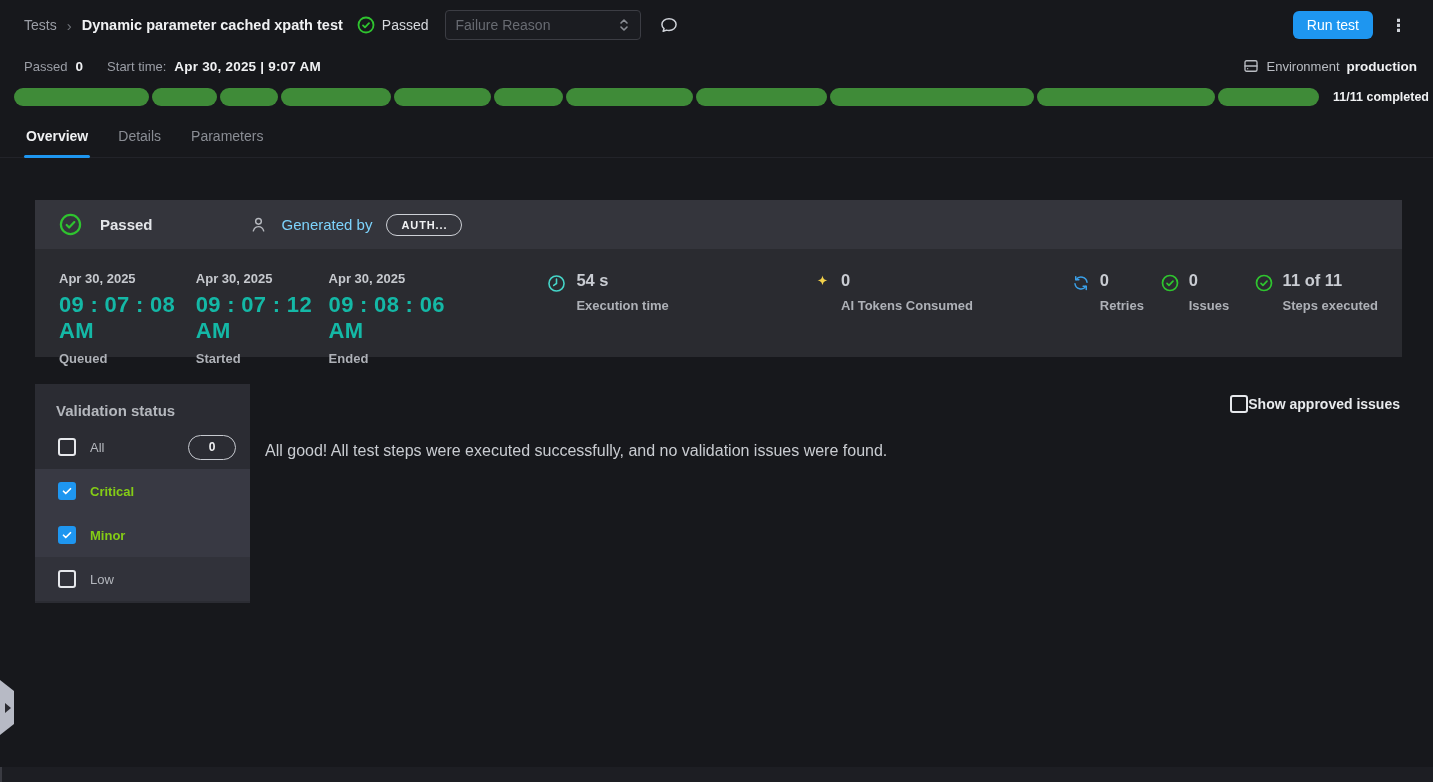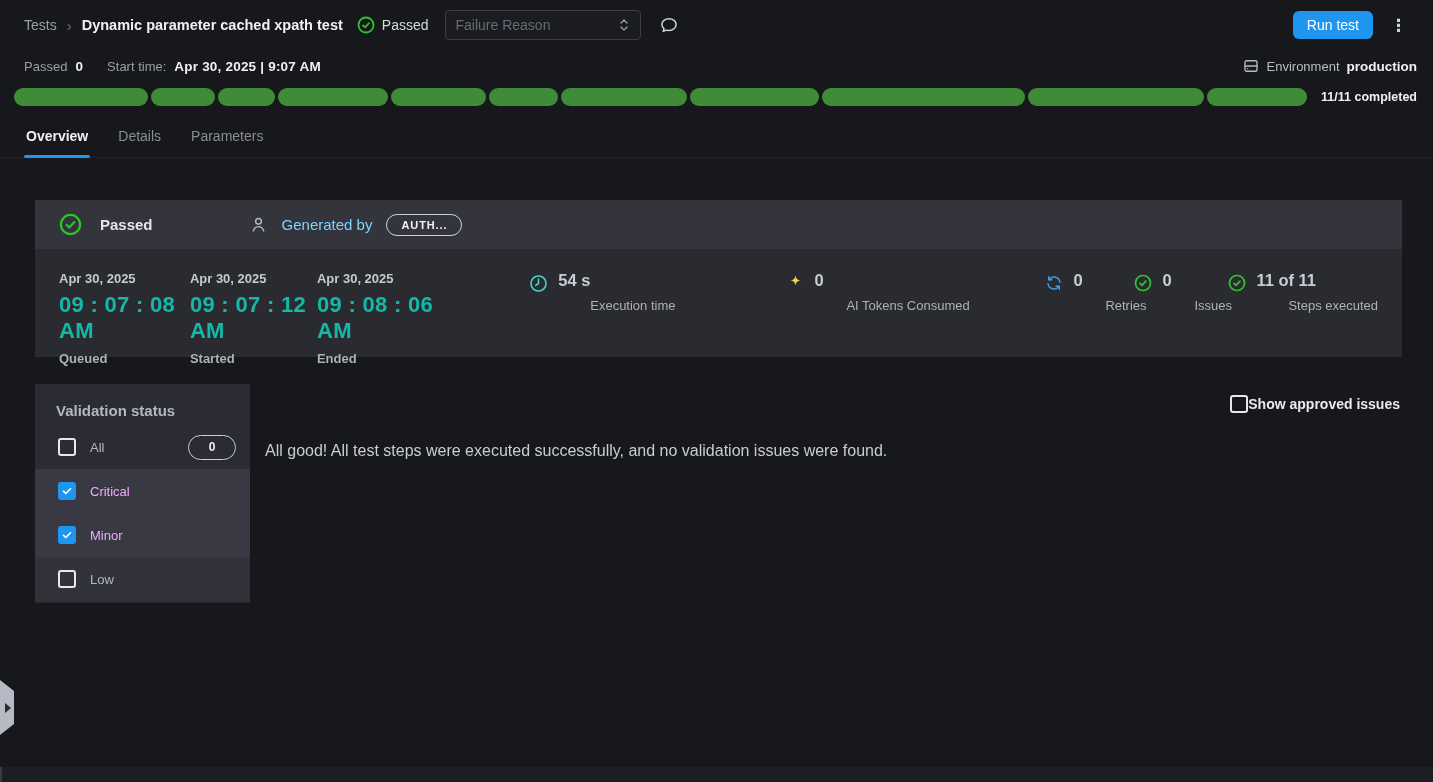--- a/index.html
+++ b/index.html
@@ -37,21 +37,21 @@
   .kebab { color:#cfd2d8; font-size:17px; font-weight:700; line-height:1; letter-spacing:0; padding:4px 6px; cursor:pointer; }
   
   .meta-row { height:32px; display:flex; align-items:center; padding:0 16px 0 24px; }
   .meta-lbl { color:#9b9ea6; font-size:13px; }
   .meta-val { color:#f0f1f3; font-size:13.5px; font-weight:700; margin-left:8px; letter-spacing:.2px; }
   .start-group { margin-left:24px; display:flex; align-items:center; }
   .env-group { margin-left:auto; display:flex; align-items:center; gap:7px; }
   .env-lbl { color:#b9bcc2; font-size:13px; }
   .env-val { color:#f0f1f3; font-size:13.5px; font-weight:700; }
   
-  .progress-row { display:flex; align-items:center; padding:6px 16px 4px 14px; }
+  .progress-row { display:flex; align-items:center; padding:6px 4px 4px 14px; }
   .progress-bar { flex:1; display:flex; gap:3px; height:18px; margin-right:14px; }
   .progress-bar .seg { background:var(--bar-green,#3f8b38); border-radius:9px; height:18px; }
   .progress-label { color:#f0f1f3; font-size:12.5px; font-weight:700; white-space:nowrap; }
   
   .tabs { display:flex; gap:30px; padding:18px 26px 0 26px; border-bottom:1px solid #222329; }
   .tab { font-size:14px; color:#8a8d94; padding-bottom:13px; cursor:pointer; position:relative; }
   .tab.active { color:#f0f1f3; font-weight:600; }
   .tab.active::after {
     content:""; position:absolute; left:-2px; right:-2px; bottom:-1px; height:3px;
     background:var(--accent,#1e96f0); border-radius:2px;
@@ -73,30 +73,30 @@
     padding:22px 24px 0 24px;
   }
   .ts-block { display:flex; flex-direction:column; }
   .ts-date { color:#c6c9ce; font-size:13px; font-weight:600; }
   .ts-time { color:#14b8a6; font-size:22px; font-weight:600; margin-top:6px; letter-spacing:.3px; }
   .ts-label { color:#aeb1b7; font-size:13px; font-weight:600; margin-top:7px; }
   .stat-block { display:flex; align-items:flex-start; gap:10px; }
   .stat-block .icon { margin-top:3px; display:flex; }
   .stat-col { display:flex; flex-direction:column; }
   .stat-value { color:#c9ccd2; font-size:16.5px; font-weight:600; }
-  .stat-label { color:#aeb1b7; font-size:13px; font-weight:400; margin-top:8px; white-space:nowrap;margin-left:32px; }
+  .stat-label { color:#aeb1b7; font-size:13px; font-weight:700; margin-top:8px; white-space:nowrap; }
   
   .lower { display:flex; margin:27px 0 0 35px; position:relative; }
   .filter-panel { width:215px; background:#2b2c33; padding-bottom:2px; }
   .filter-title { color:#b4b7bd; font-size:15px; font-weight:700; padding:18px 0 6px 21px; }
   .filter-row { height:44px; display:flex; align-items:center; padding:0 14px 0 23px; cursor:pointer; }
   .filter-row.band { background:#383943; }
   .filter-row.low-row { background:#31323a; }
   .filter-row .f-label { margin-left:14px; font-size:13px; color:#b4b7bd; }
-  .filter-row.bold .f-label { color:#f0abfc; font-weight:400;text-align:right; }
+  .filter-row.bold .f-label { color:#84cc16; font-weight:700;text-align:right; }
   .count-pill {
     margin-left:auto; min-width:48px; height:25px; border:1px solid #c7cad0; border-radius:999px;
     display:flex; align-items:center; justify-content:center;
     color:#f0f1f3; font-size:12px; font-weight:700;
   }
   .checkbox {
     width:18px; height:18px; border:2px solid #e6e8ec; border-radius:3px;
     background:transparent; flex:0 0 auto; display:flex; align-items:center; justify-content:center;
   }
   .checkbox svg { display:none; }

